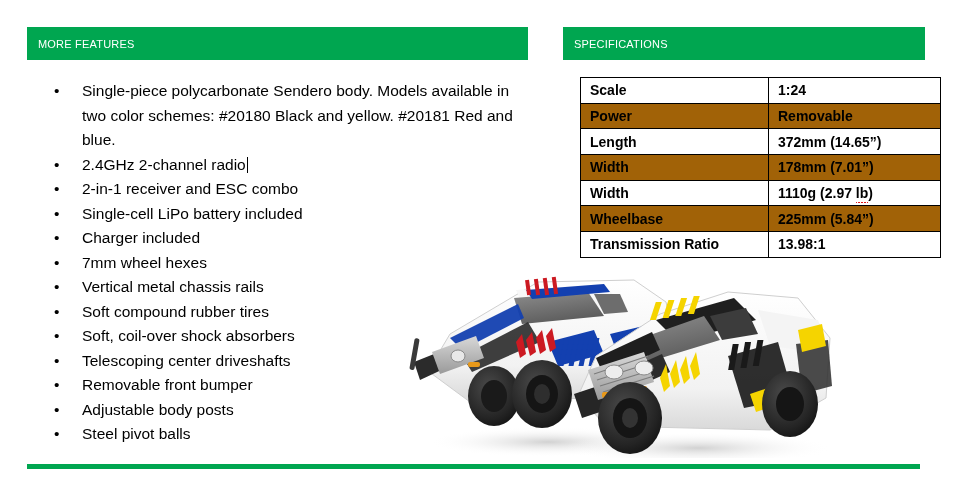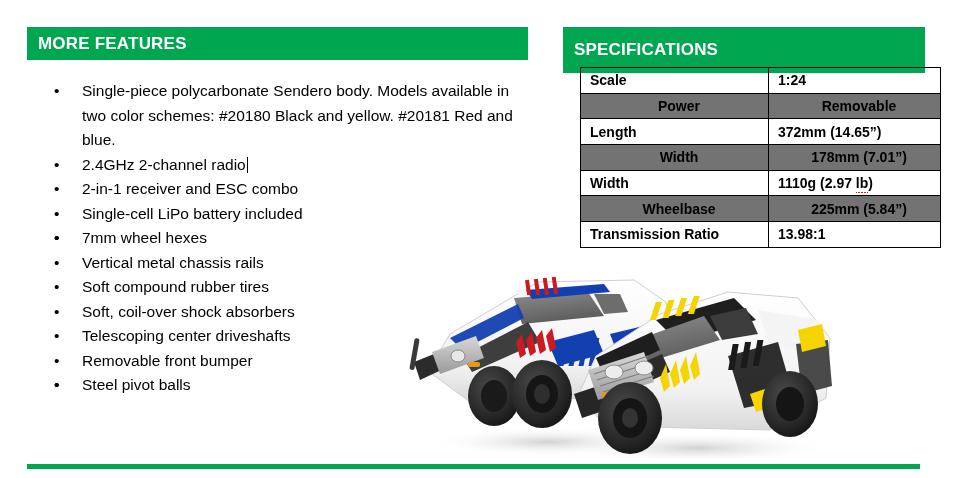--- a/index.html
+++ b/index.html
@@ -18,37 +18,37 @@
 
   
   .section-header {
     position: absolute;
     background: #00a650;
     display: flex;
     align-items: center;
   }
   .section-header .section-title {
     color: #ffffff;
-    font-weight: bold;
-    font-size: 17px;
+    font-weight: normal;
+    font-size: 11px;
     letter-spacing: 0.2px;
     padding-left: 11px;
   }
 
   #features-header {
     left: 27px;
     top: 27px;
     width: 501px;
     height: 33px;
   }
   #specs-header {
     left: 563px;
     top: 27px;
     width: 362px;
-    height: 46px;
+    height: 33px;
   }
 
   
   #features-list {
     position: absolute;
     left: 32px;
     top: 79px;
     width: 500px;
     margin: 0;
     padding: 0;
@@ -83,21 +83,21 @@
     height: 16px;
     background: #000;
     vertical-align: -3px;
     margin-left: 1px;
   }
 
   
   #specs-table {
     position: absolute;
     left: 580px;
-    top: 67px;
+    top: 77px;
     width: 360px;
     border-collapse: collapse;
     table-layout: fixed;
   }
   #specs-table td {
     border: 1.2px solid #000000;
     height: 25.7px;
     font-size: 14px;
     padding: 0 0 0 9px;
     vertical-align: middle;
@@ -105,22 +105,21 @@
   }
   #specs-table td.spec-label {
     width: 188px;
     font-weight: bold;
   }
   #specs-table td.spec-value {
     width: 172px;
     font-weight: bold;
   }
   #specs-table tr.shaded td {
-    background: #737373;
-    text-align: center;
+    background: #a16207;
   }
   
   .squiggle {
     position: relative;
     display: inline-block;
     text-align: center;
   }
   .squiggle::after {
     content: "";
     position: absolute;
@@ -173,20 +172,21 @@
   <li>
     <span class="bullet">•</span>
     <span class="li-text">2-in-1 receiver and ESC combo</span>
   </li>
   <li>
     <span class="bullet">•</span>
     <span class="li-text">Single-cell LiPo battery included</span>
   </li>
   <li>
     <span class="bullet">•</span>
+    <span class="li-text">Charger included</span>
   </li>
   <li>
     <span class="bullet">•</span>
     <span class="li-text">7mm wheel hexes</span>
   </li>
   <li>
     <span class="bullet">•</span>
     <span class="li-text">Vertical metal chassis rails</span>
   </li>
   <li>
@@ -200,20 +200,21 @@
   <li>
     <span class="bullet">•</span>
     <span class="li-text">Telescoping center driveshafts</span>
   </li>
   <li>
     <span class="bullet">•</span>
     <span class="li-text">Removable front bumper</span>
   </li>
   <li>
     <span class="bullet">•</span>
+    <span class="li-text">Adjustable body posts</span>
   </li>
   <li>
     <span class="bullet">•</span>
     <span class="li-text">Steel pivot balls</span>
   </li>
 </ul>
 
 <div id="specs-header" class="section-header">
   <span class="section-title">SPECIFICATIONS</span>
 </div>

